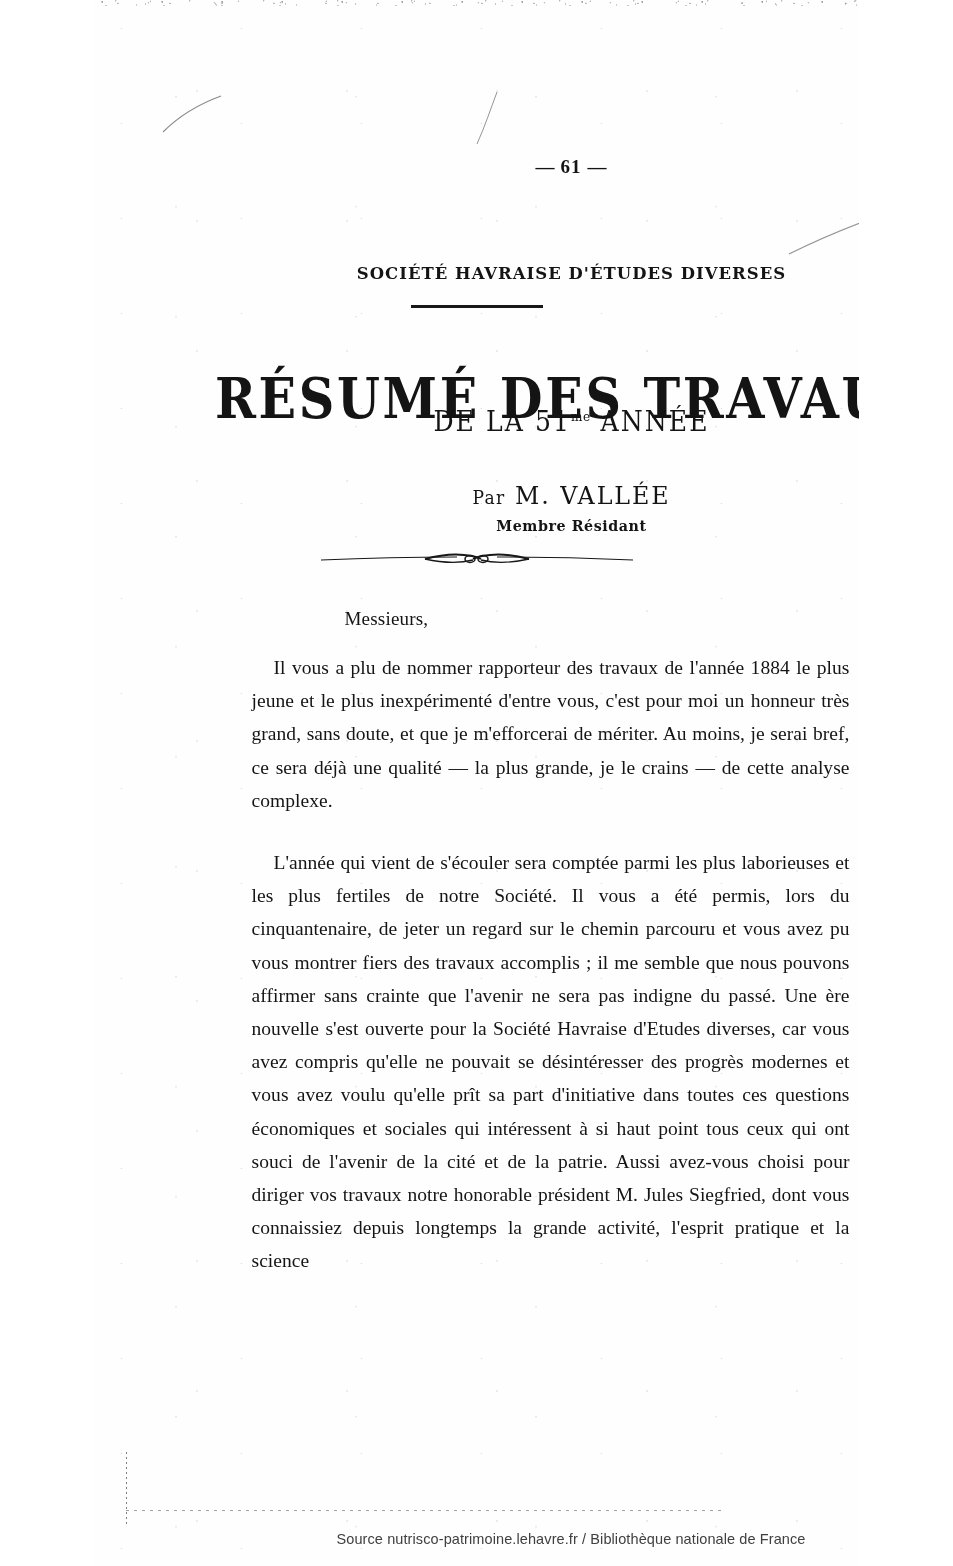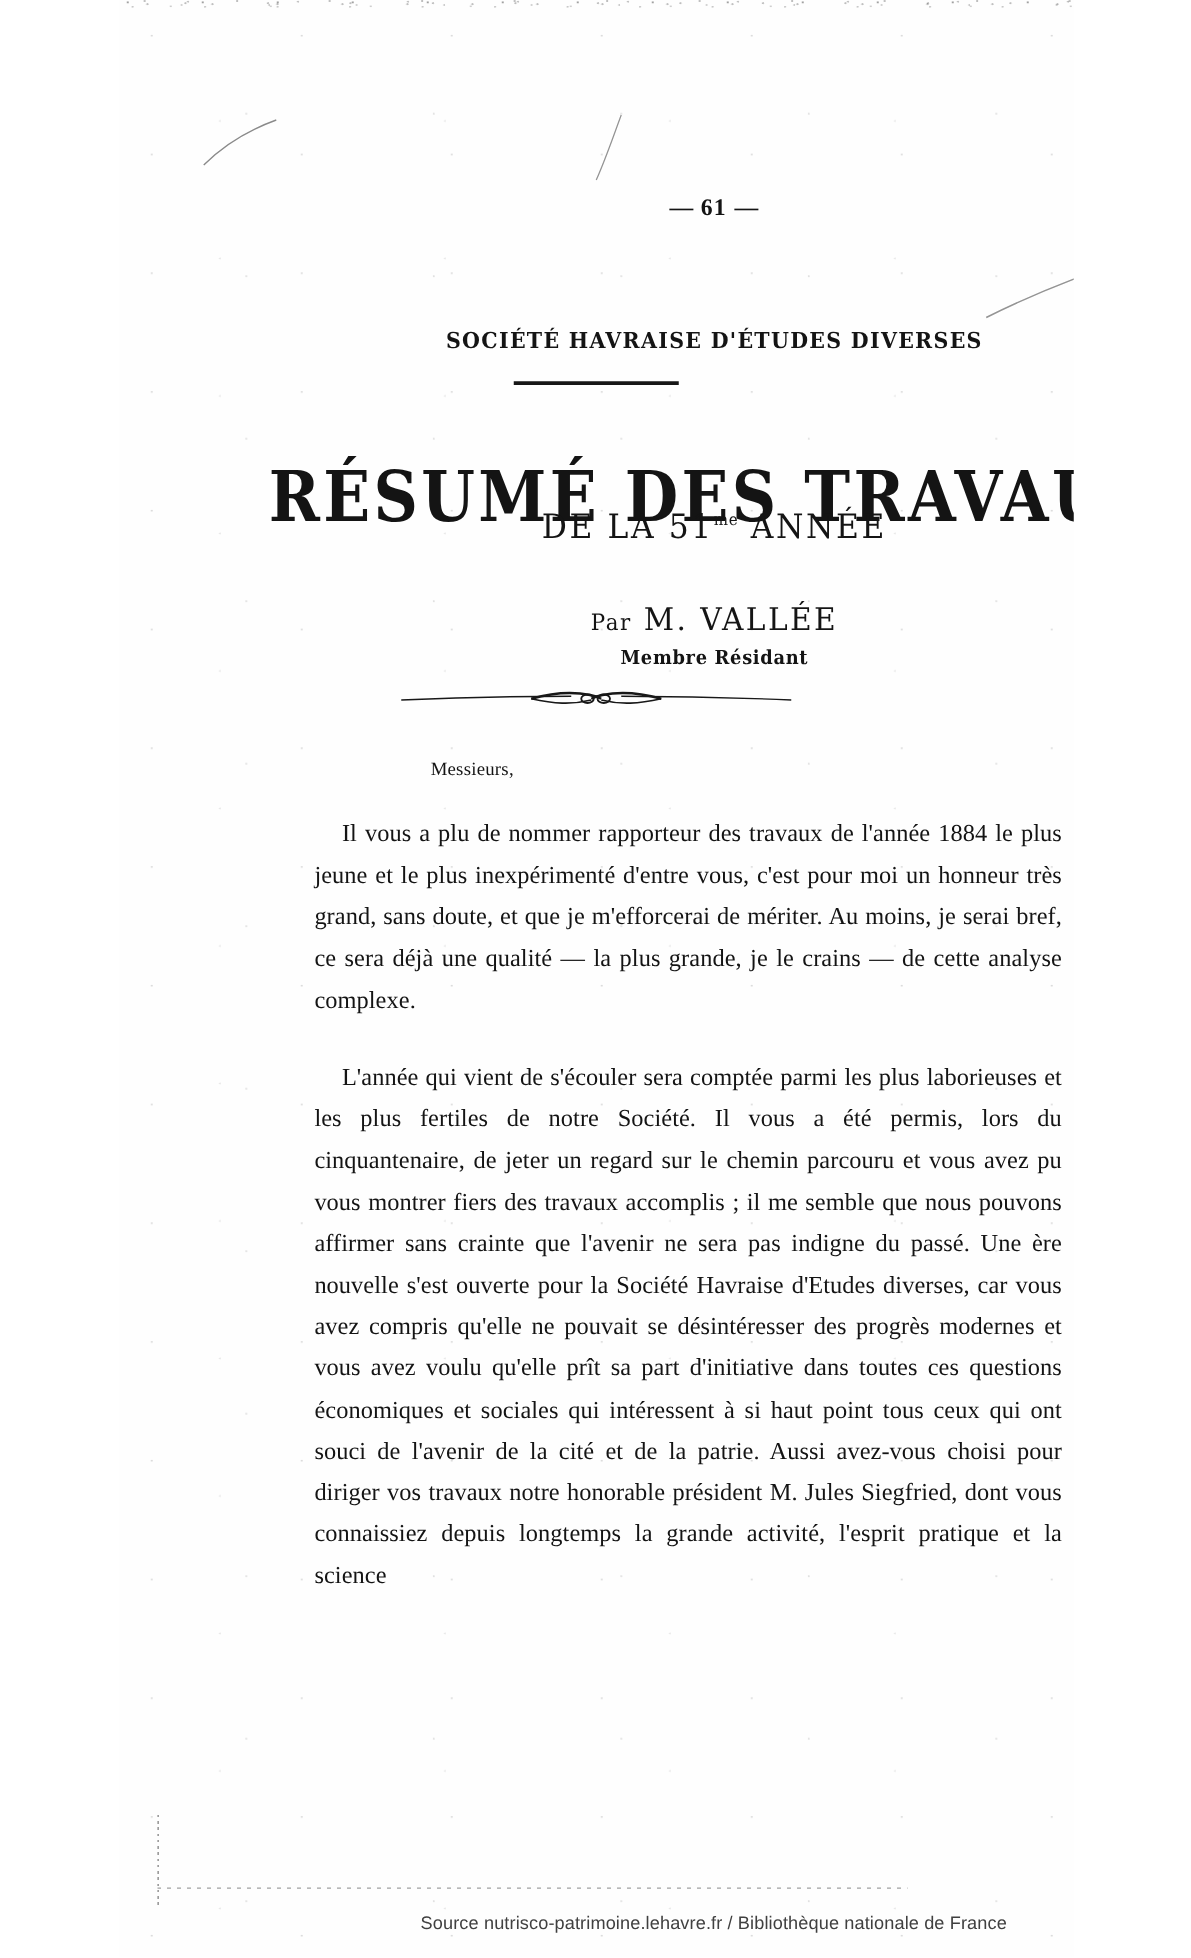--- a/index.html
+++ b/index.html
@@ -203,21 +203,21 @@
     transform: translateX(-50%);
     width: 320px;
     height: 22px;
   }
 
   
   .salutation {
     position: absolute;
     top: 608px;
     left: 152px;
-    font-size: 15px;
+    font-size: 19px;
     letter-spacing: .2px;
     padding-left: 98px;
   }
 
   .body {
     position: absolute;
     top: 646px;
     left: 152px;
     width: 608px;
   }

